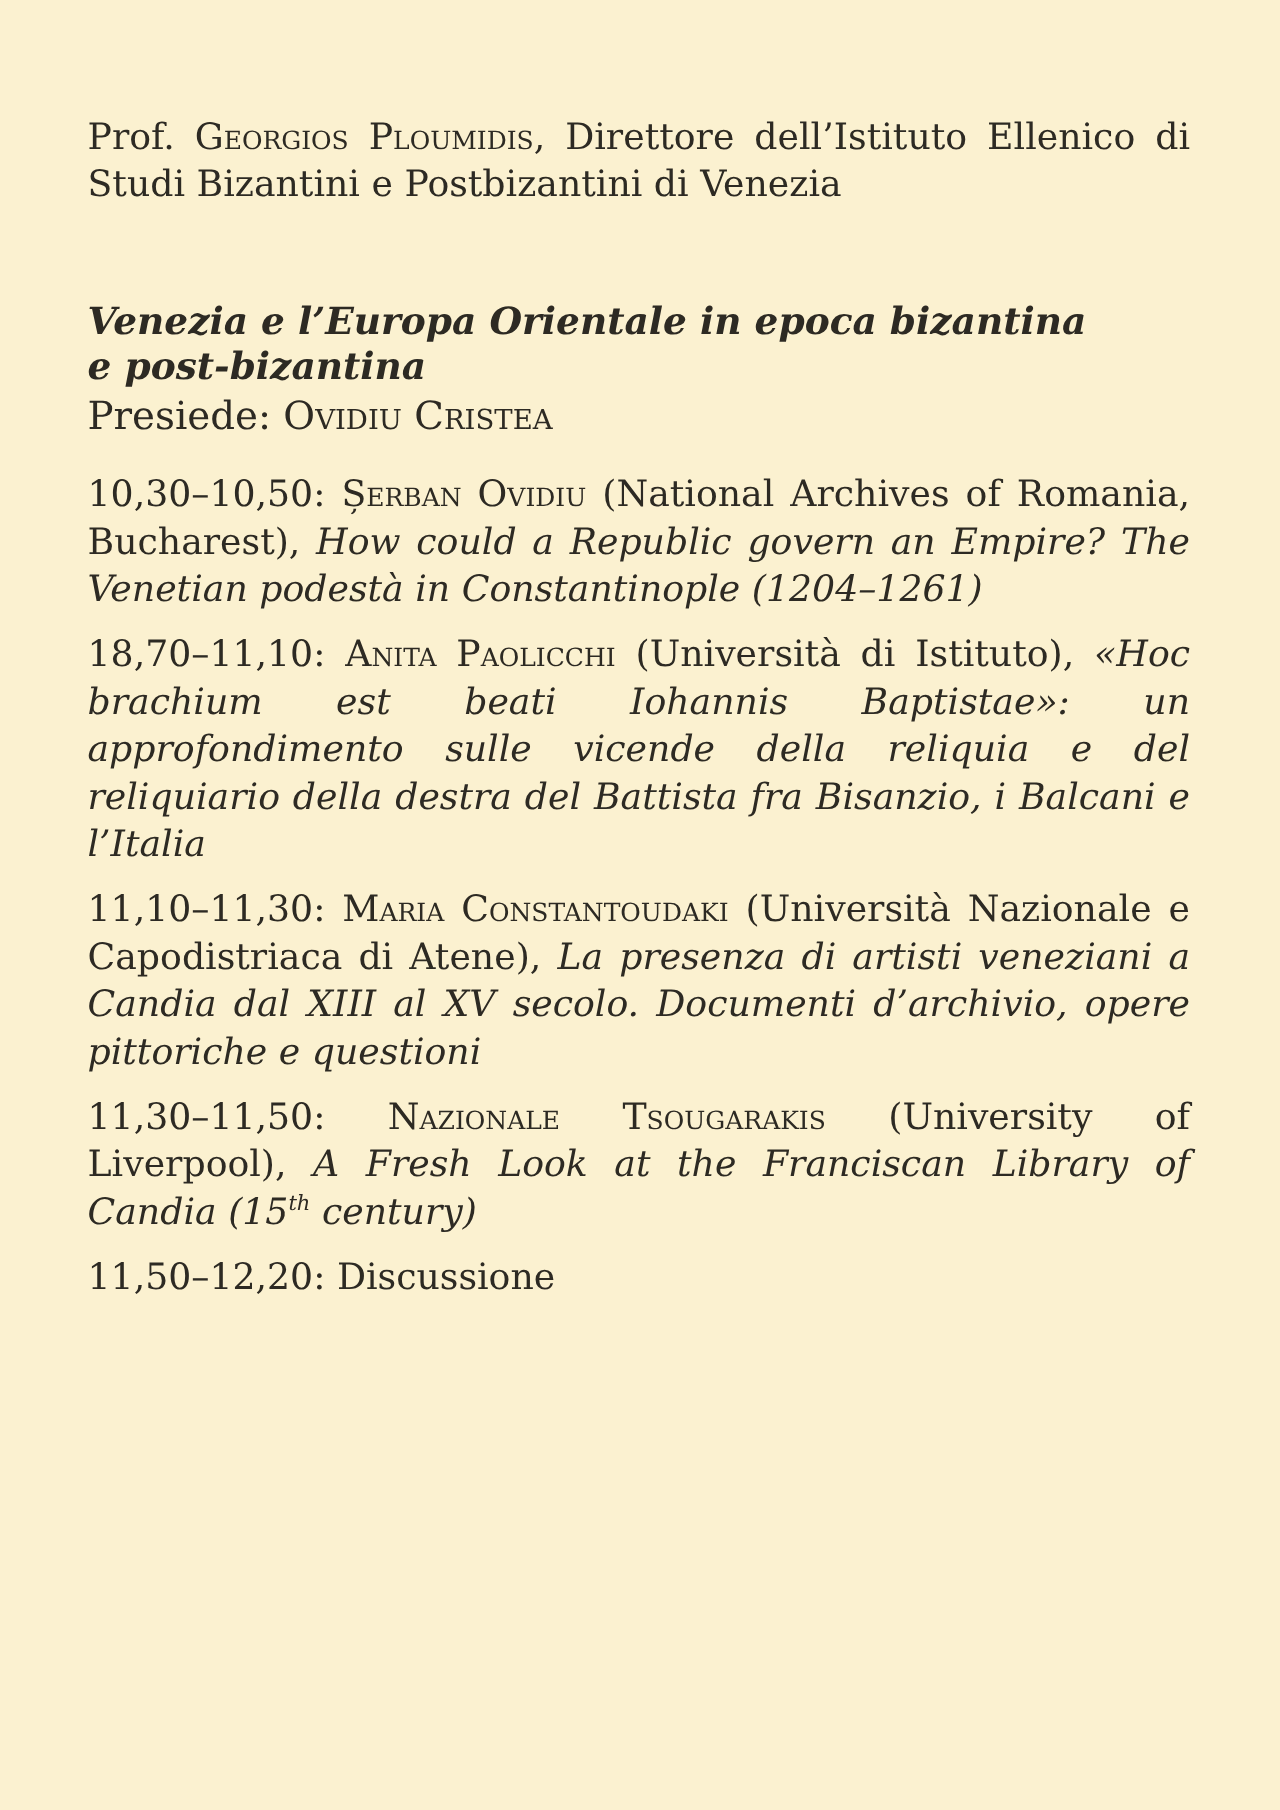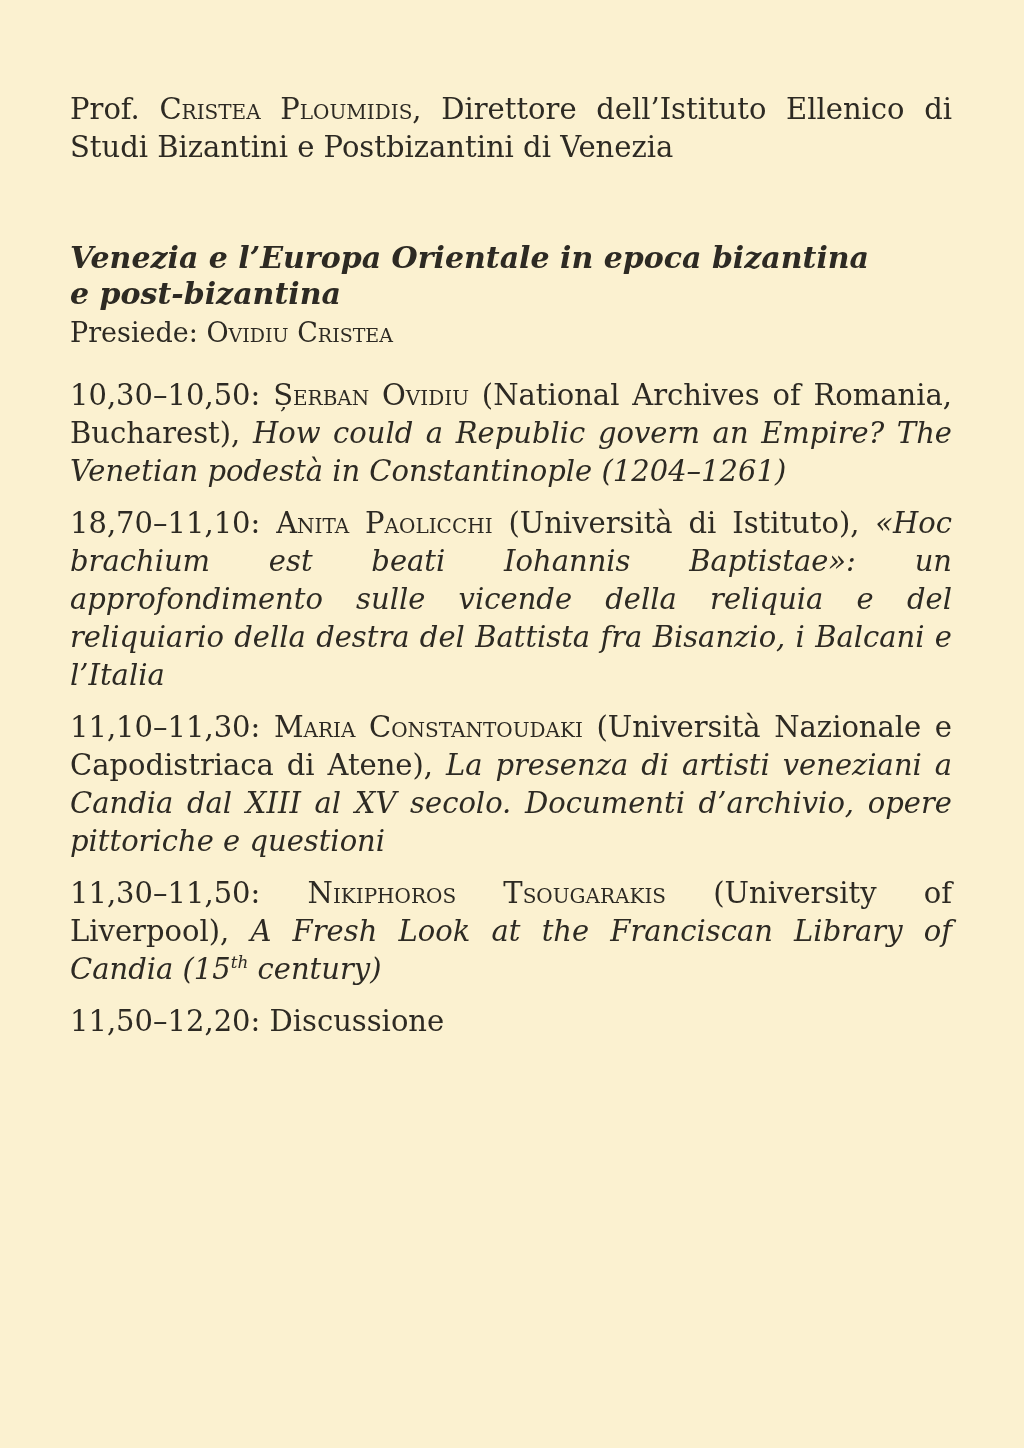--- a/index.html
+++ b/index.html
@@ -41,57 +41,57 @@
     margin-top: 74px;
     margin-bottom: 24px;
   }
   .session-title {
     font-weight: bold;
     font-style: italic;
     font-size: 30px;
     line-height: 36px;
   }
   .chair {
-    font-size: 27px;
+    font-size: 31px;
     line-height: 38px;
     margin-top: 2px;
   }
   .talk { margin-bottom: 14px; }
   sup.it {
     font-size: 0.58em;
     vertical-align: super;
     line-height: 0;
   }
   .closing .entry { }
 </style>
 </head>
 <body>
 
 <div class="page">
 
 
 
   <div class="officials">
-    <p class="entry"><span>Prof.</span> <span class="sc">Cristea Ploumidis</span><span>, Direttore dell’Istituto Ellenico di Studi Bizantini e Postbizantini di Venezia</span></p>
+    <p class="entry"><span>Prof.</span> <span class="sc">Georgios Ploumidis</span><span>, Direttore dell’Istituto Ellenico di Studi Bizantini e Postbizantini di Venezia</span></p>
   </div>
 
   <div class="session-header">
     <div class="session-title">Venezia e l’Europa Orientale in epoca bizantina</div>
     <div class="session-title">e post-bizantina</div>
     <div class="chair"><span>Presiede:</span> <span class="sc">Ovidiu Cristea</span></div>
   </div>
 
   <div>
     <p class="entry talk"><span>10,30–10,50:</span> <span class="sc">Șerban Ovidiu</span> <span>(National Archives of Romania, Bucharest),</span> <span class="it">How could a Republic govern an Empire? The Venetian podestà in Constantinople (1204–1261)</span></p>
 
     <p class="entry talk"><span>18,70–11,10:</span> <span class="sc">Anita Paolicchi</span> <span>(Università di Istituto),</span> <span class="it">«Hoc brachium est beati Iohannis Baptistae»: un approfondimento sulle vicende della reliquia e del reliquiario della destra del Battista fra Bisanzio, i Balcani e l’Italia</span></p>
 
     <p class="entry talk"><span>11,10–11,30:</span> <span class="sc">Maria Constantoudaki</span> <span>(Università Nazionale e Capodistriaca di Atene),</span> <span class="it">La presenza di artisti veneziani a Candia dal XIII al XV secolo. Documenti d’archivio, opere pittoriche e questioni</span></p>
 
-    <p class="entry talk"><span>11,30–11,50:</span> <span class="sc">Nikiphoros Tsougarakis</span> <span>(University of Liverpool),</span> <span class="it">A Fresh Look at the Franciscan Library of Candia (15</span><sup class="it">th</sup><span class="it"> century)</span></p>
+    <p class="entry talk"><span>11,30–11,50:</span> <span class="sc">Nazionale Tsougarakis</span> <span>(University of Liverpool),</span> <span class="it">A Fresh Look at the Franciscan Library of Candia (15</span><sup class="it">th</sup><span class="it"> century)</span></p>
   </div>
 
   <div class="closing">
     <p class="entry"><span>11,50–12,20:</span> <span>Discussione</span></p>
     <p class="entry"> </p>
   </div>
 
 </div>
 
 </body></html>

